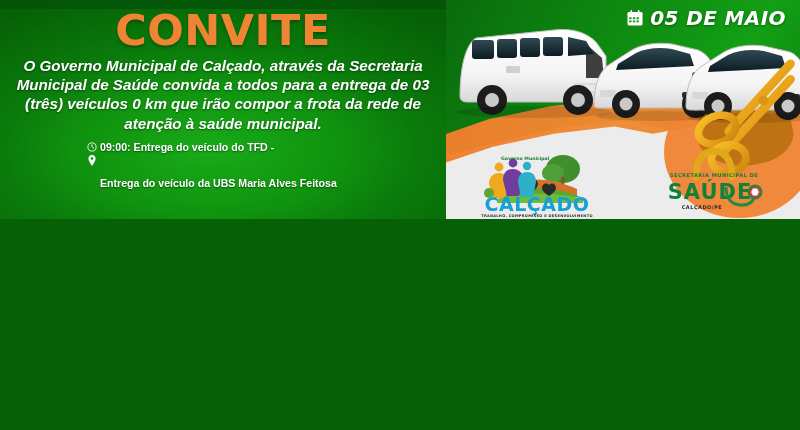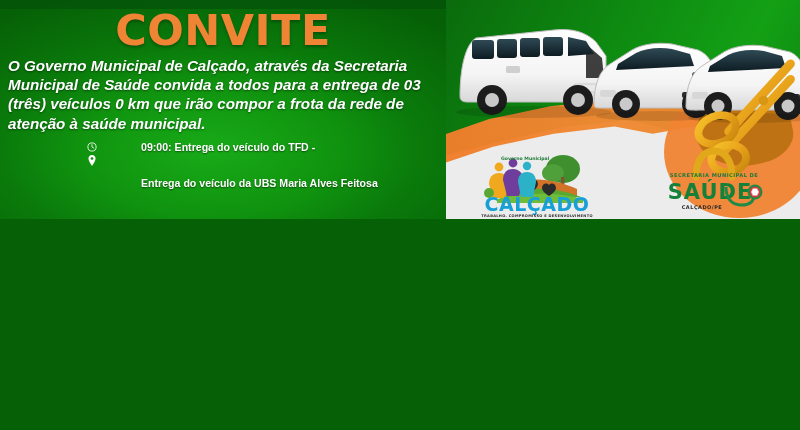--- a/index.html
+++ b/index.html
@@ -31,39 +31,38 @@
     margin:0;padding:6px 0 0 0;
     text-align:center;
     font-size:43px;line-height:48px;
     font-weight:bold;letter-spacing:.5px;
     color:#ee8434;
     font-family:"DejaVu Sans", sans-serif;
     text-shadow:0 2px 3px rgba(0,0,0,.28);
   }
   .invite-body{
     margin:0;padding:2px 8px 0 8px;
-    text-align:left;
+    text-align:center;
     font-size:15.2px;line-height:19.2px;
     font-weight:bold;font-style:italic;
     color:#ffffff;
     text-shadow:0 1px 2px rgba(0,0,0,.45);
   }
   .schedule{
     margin:0;padding:8px 0 0 86px;
     list-style:none;
   }
   .sched-item{margin:0 0 10px 0;}
   .sched-item:last-child{margin-bottom:0;}
   .sched-line{
     display:flex;align-items:flex-start;
     font-size:10.6px;line-height:13.4px;
     font-weight:bold;color:#ffffff;
     text-shadow:0 1px 1.5px rgba(0,0,0,.5);
     white-space:nowrap;
-    gap:41px;
   }
   .sched-line .ico{
     width:12px;min-width:12px;height:13px;
     display:inline-flex;align-items:center;justify-content:center;
     margin-right:2px;
   }
   .sched-line .ico.blank{visibility:hidden;}
   .sched-line .txt{display:inline-block;}
   
   .banner{
@@ -167,20 +166,37 @@
       </ul>
     </div>
 
     <div class="banner">
       <div class="banner-green"></div>
       <div class="banner-white"></div>
       <div class="banner-ribbon"></div>
       <div class="banner-ribbon2"></div>
       <div class="banner-ribbon3"></div>
 
+      <div class="date-badge">
+        <span class="cal-ico">
+          <svg width="18" height="18" viewBox="0 0 24 24">
+            <rect x="2" y="4" width="20" height="18" rx="2.5" fill="#fff"></rect>
+            <rect x="2" y="4" width="20" height="5" rx="2.5" fill="#fff"></rect>
+            <rect x="4.2" y="11" width="3.2" height="2.6" fill="#12a015"></rect>
+            <rect x="9.1" y="11" width="3.2" height="2.6" fill="#12a015"></rect>
+            <rect x="14" y="11" width="3.2" height="2.6" fill="#12a015"></rect>
+            <rect x="4.2" y="15.2" width="3.2" height="2.6" fill="#12a015"></rect>
+            <rect x="9.1" y="15.2" width="3.2" height="2.6" fill="#12a015"></rect>
+            <rect x="14" y="15.2" width="3.2" height="2.6" fill="#12a015"></rect>
+            <rect x="6" y="1.4" width="2.2" height="4.4" rx="1.1" fill="#fff"></rect>
+            <rect x="15.8" y="1.4" width="2.2" height="4.4" rx="1.1" fill="#fff"></rect>
+          </svg>
+        </span>
+        <span class="date-text">05 DE MAIO</span>
+      </div>
 
       <svg class="vehicles" viewBox="0 0 354 140">
         <defs>
           <linearGradient id="gbody" x1="0" y1="0" x2="0" y2="1">
             <stop offset="0" stop-color="#ffffff"></stop>
               <stop offset=".62" stop-color="#f4f4f4"></stop>
               <stop offset="1" stop-color="#d8d8d8"></stop>
           </linearGradient>
           <linearGradient id="gglass" x1="0" y1="0" x2="0" y2="1">
             <stop offset="0" stop-color="#2f4a55"></stop>

